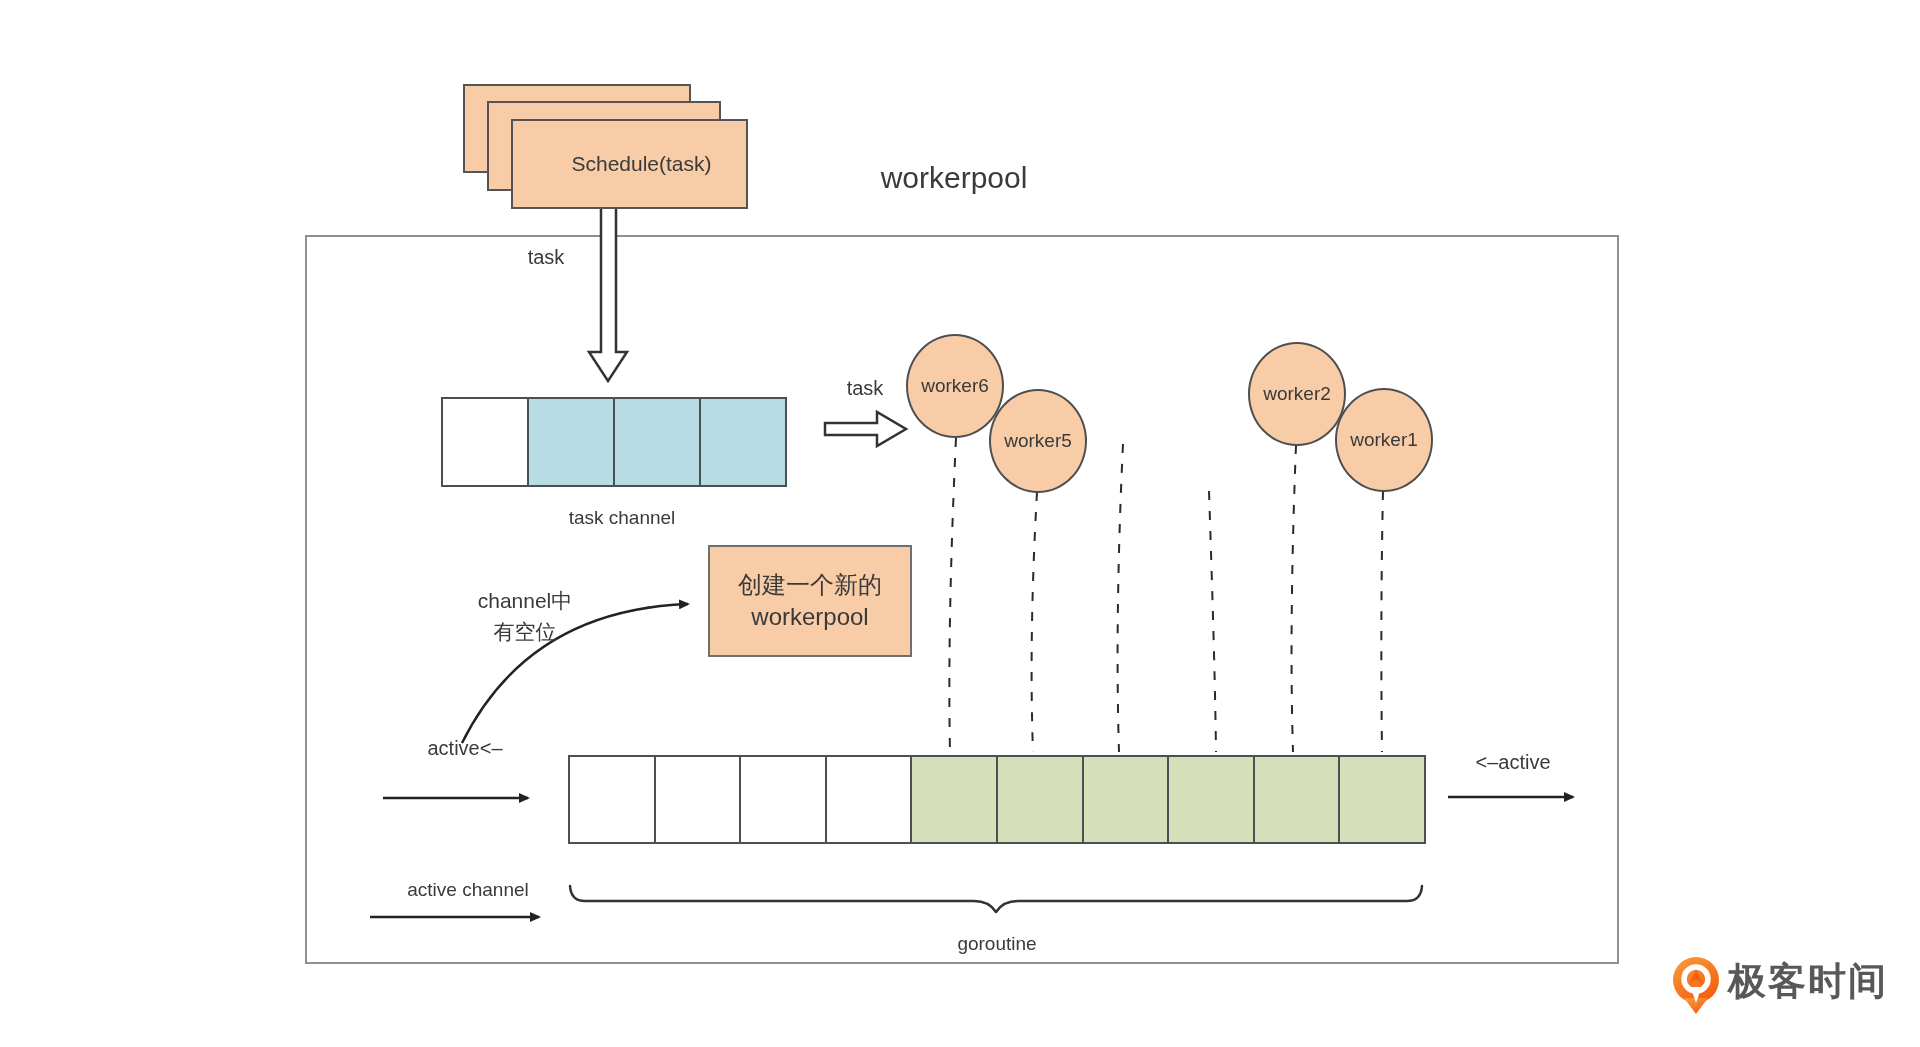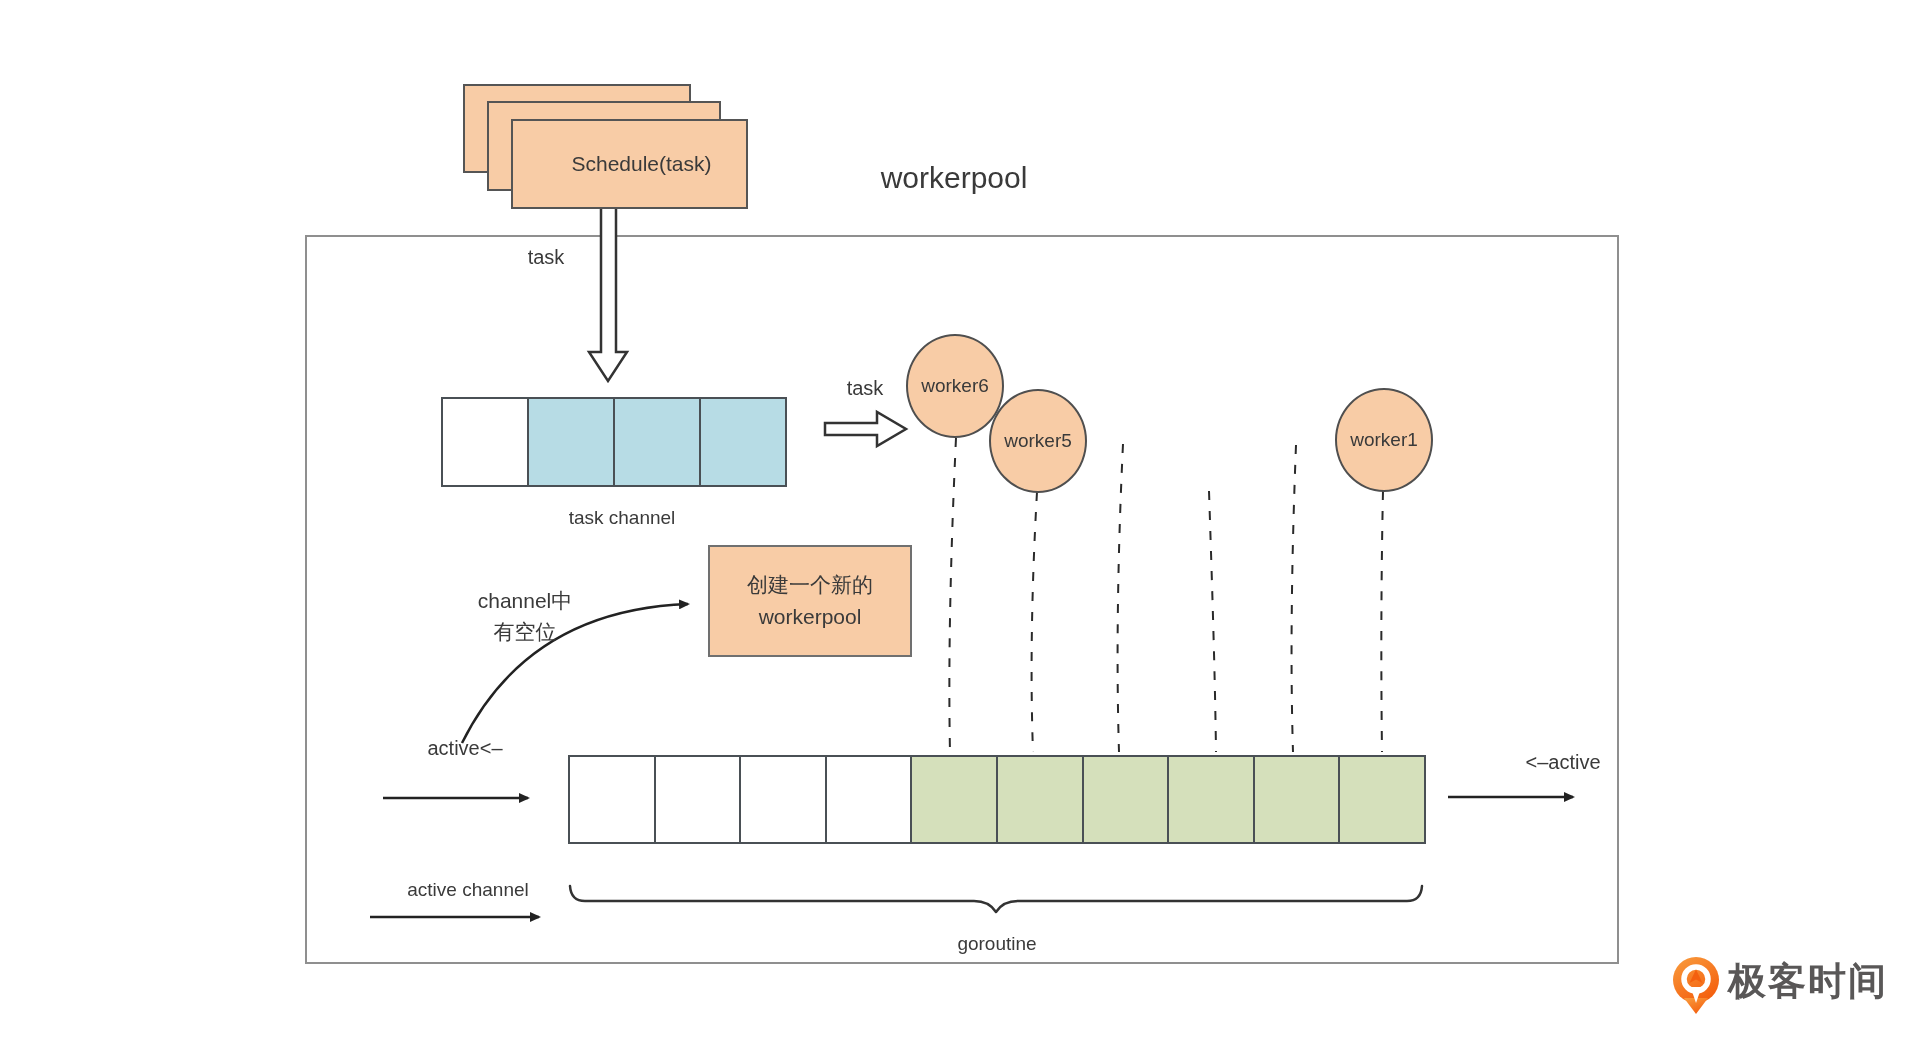--- a/index.html
+++ b/index.html
@@ -25,30 +25,30 @@
   .channel .cell + .cell{border-left:2px solid var(--cell-border,#4a5055);}
   .task-row{left:441px;top:397px;width:342px;height:86px;}
   .task-row .cell.filled{background:var(--blue,#b7dce5);}
   .active-row{left:568px;top:755px;width:854px;height:85px;}
   .active-row .cell.filled{background:var(--green,#d5e0bb);}
   
   .task-top-lbl{left:546px;top:257px;font-size:20px;z-index:4;}
   .task-channel-lbl{left:622px;top:518px;font-size:19px;z-index:4;}
   .task-mid-lbl{left:865px;top:388px;font-size:20px;z-index:4;}
   .active-in-lbl{left:465px;top:748px;font-size:20px;z-index:4;}
-  .active-out-lbl{left:1563px;top:762px;font-size:20px;z-index:4;text-align:right;}
+  .active-out-lbl{left:1513px;top:762px;font-size:20px;z-index:4;text-align:right;}
   .active-channel-lbl{left:468px;top:890px;font-size:19px;z-index:4;}
   .capacity-lbl{left:997px;top:944px;font-size:19px;z-index:4;}
   .channel-note{left:525px;top:616px;font-size:21px;line-height:31px;text-align:center;z-index:4;}
   
   .goroutine-box{
     position:absolute;left:708px;top:545px;width:200px;height:108px;
     background:var(--peach,#f8cca6);border:2px solid #707070;z-index:4;
     display:flex;flex-direction:column;align-items:center;justify-content:center;
-    font-size:21px;line-height:32px;
+    font-size:24px;line-height:32px;
   }
   
   .worker{
     position:absolute;width:94px;height:100px;border-radius:50%;
     background:var(--peach,#f8cca6);border:2px solid #4f4f4f;z-index:5;
     display:flex;align-items:center;justify-content:center;font-size:19px;
     transform:translate(-50%,-50%);
   }
   .w6{left:955px;top:386px;} .w5{left:1038px;top:441px;} .w4{left:1125px;top:393px;}
   .w3{left:1210px;top:440px;} .w2{left:1297px;top:394px;} .w1{left:1384px;top:440px;}
@@ -111,20 +111,21 @@
       <div class="cell filled"></div>
       <div class="cell filled"></div>
       <div class="cell filled"></div>
     </div>
   <div class="lbl task-channel-lbl">task channel</div>
 
   <div class="lbl task-mid-lbl">task</div>
 
   <div class="worker w6">worker6</div>
   <div class="worker w5">worker5</div>
+  <div class="worker w2">worker2</div>
   <div class="worker w1">worker1</div>
 
   <div class="goroutine-box">
     <div>创建一个新的</div>
     <div>workerpool</div>
   </div>
 
   <div class="lbl channel-note">
     <div>channel中</div>
     <div>有空位</div>

